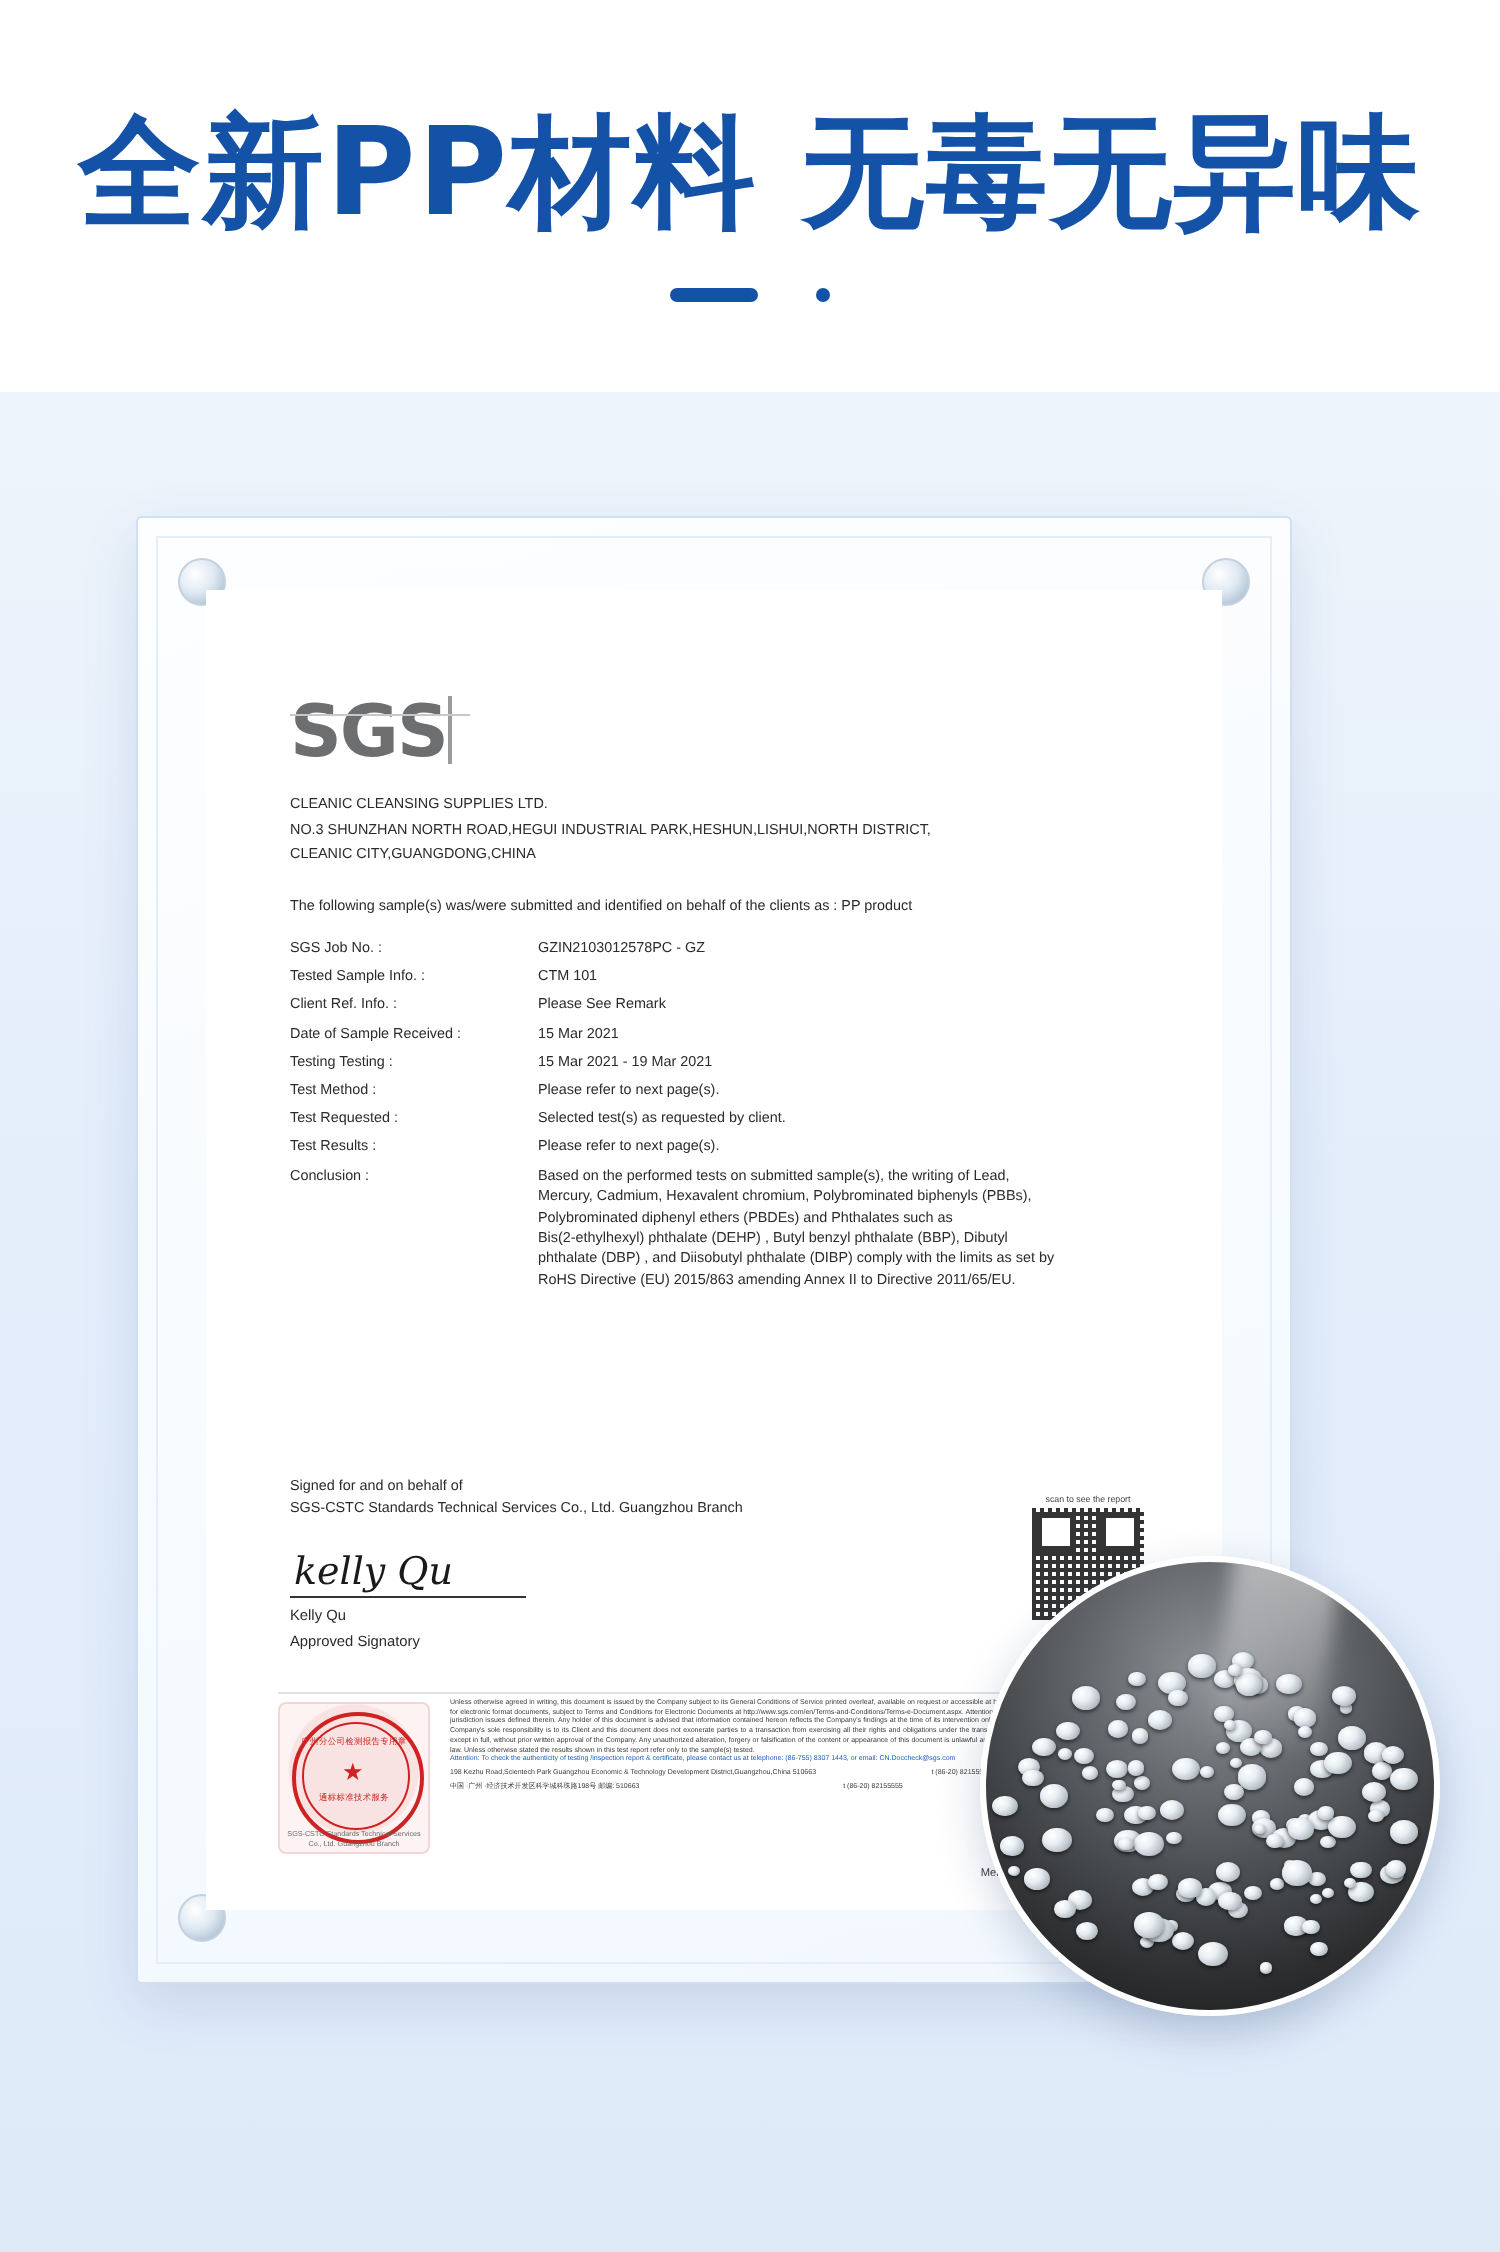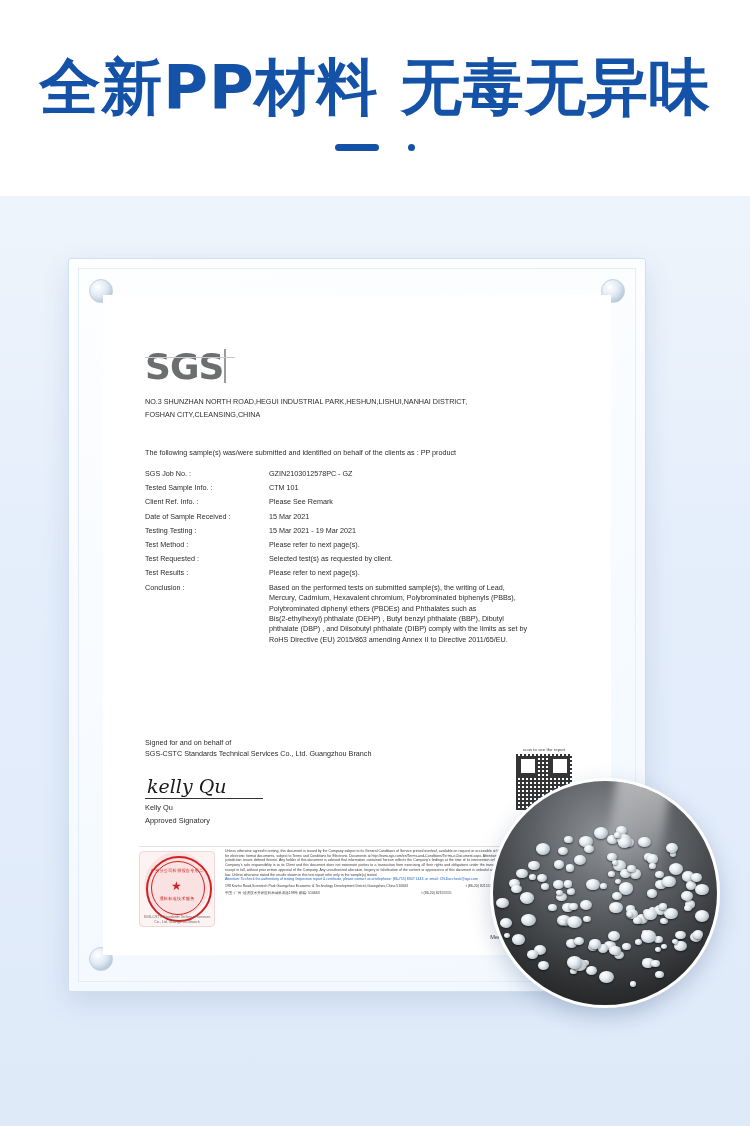--- a/index.html
+++ b/index.html
@@ -395,22 +395,23 @@
 
     <div class="sheet">
 
       <div class="sgs-logo">
         <span>SGS</span><span class="cursor"></span>
       </div>
       <div class="sgs-rule"></div>
 
 
       <div class="addr">
-        <div>NO.3 SHUNZHAN NORTH ROAD,HEGUI INDUSTRIAL PARK,HESHUN,LISHUI,NANHAI DISTRICT,</div>
-        <div>FOSHAN CITY,CLEANSING,CHINA</div>
+        <div>CLEANIC CLEANSING SUPPLIES LTD.</div>
+        <div>NO.3 SHUNZHAN NORTH ROAD,HEGUI INDUSTRIAL PARK,HESHUN,LISHUI,NORTH DISTRICT,</div>
+        <div>CLEANIC CITY,GUANGDONG,CHINA</div>
       </div>
 
       <div class="intro">The following sample(s) was/were submitted and identified on behalf of the clients as : PP product</div>
 
       <table class="fields">
         <tbody>
             <tr>
               <td class="k">SGS Job No. :</td>
               <td class="v">
                 <span class="line">GZIN2103012578PC - GZ</span>

